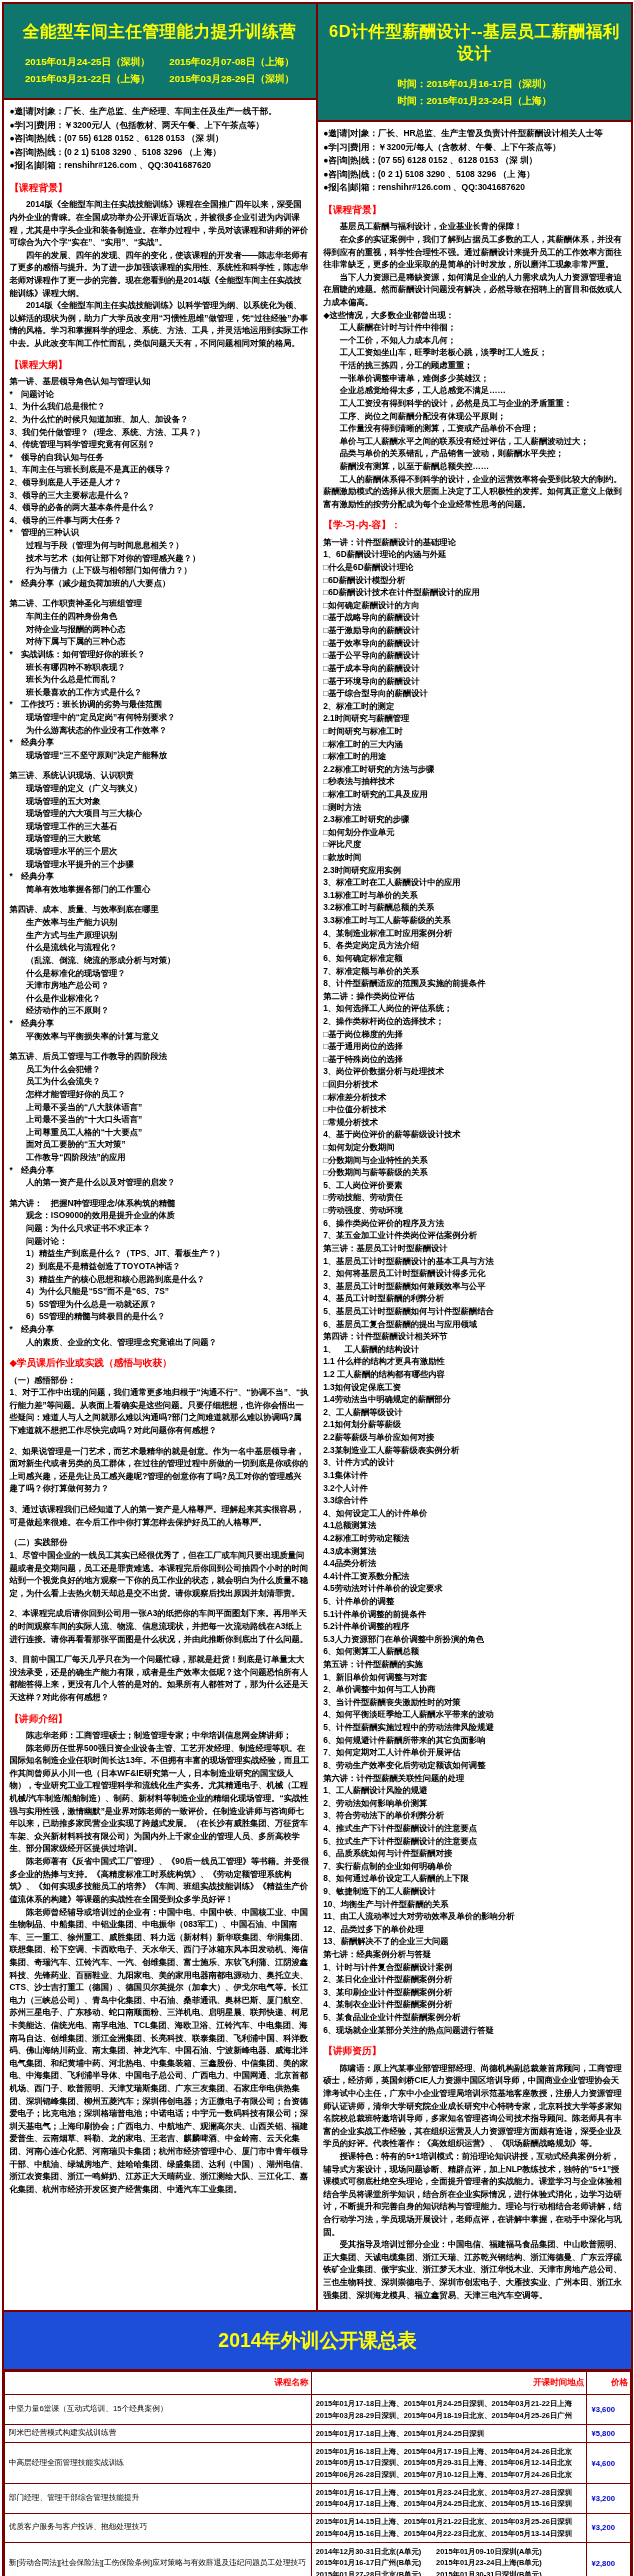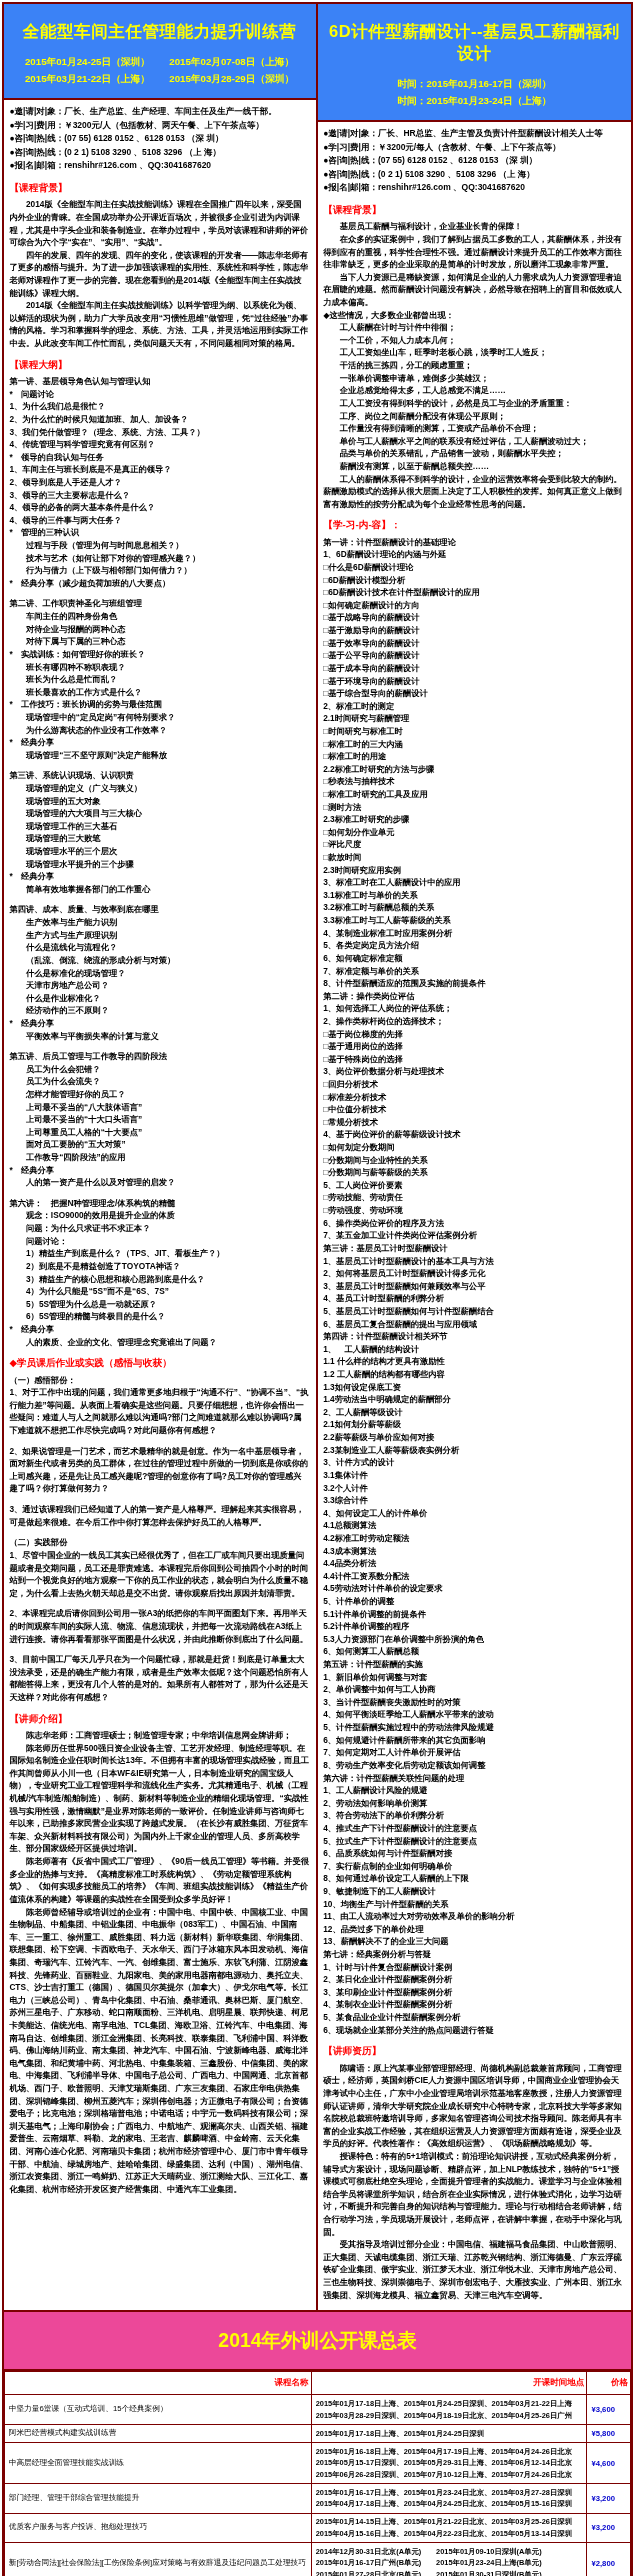--- a/index.html
+++ b/index.html
@@ -1,29 +1,29 @@
 <!DOCTYPE html>
 <html style="font-size:9px"><head>
 <meta charset="utf-8">
 <style>
   html,body{margin:0;padding:0;background:#ffffff;}
   body{width:635px;font-family:"Liberation Sans","DejaVu Sans",sans-serif;color:#000;}
   .frame{border:2.8px solid #7b0000;margin:1.7px;}
   .columns{display:flex;align-items:stretch;}
   .col{width:50%;box-sizing:border-box;}
   .col-left{border-right:2.3px solid #7b0000;}
-  .banner{background:#3b82f6;border-bottom:2.3px solid #7b0000;text-align:center;padding:17px 3.4px 11.4px;}
+  .banner{background:#0f766e;border-bottom:2.3px solid #7b0000;text-align:center;padding:17px 3.4px 11.4px;}
   .banner-title{color:#ffff00;font-size:16.5px;font-weight:bold;letter-spacing:0.6px;margin:0 0 11.4px;}
   .banner-date{color:#ffff00;font-size:9.7px;font-weight:bold;line-height:1.7;white-space:pre-wrap;}
   .col-body{padding:4.6px 5.7px 9px;}
   .info-line{font-weight:bold;font-size:8.5px;line-height:1.6;white-space:pre-wrap;}
   .sec-heading{color:#ff0000;font-weight:bold;font-size:9.7px;margin:9px 0 3.4px;}
   .sec-line{font-size:8.3px;font-weight:bold;line-height:1.52;white-space:pre-wrap;margin:0;}
   .sec-space{height:8px;}
-  .table-title{background:#ec4899;color:#ffff00;font-size:19.4px;font-weight:bold;text-align:center;
+  .table-title{background:#1d4ed8;color:#ffff00;font-size:19.4px;font-weight:bold;text-align:center;
                padding:15px 0;border-top:2.3px solid #7b0000;border-bottom:2.3px solid #7b0000;}
   table.courses{width:100%;border-collapse:collapse;table-layout:fixed;}
   table.courses th,table.courses td{border:1.1px solid #7b0000;padding:2.8px 4px;vertical-align:middle;}
   table.courses th{color:#ff0000;font-size:8.5px;font-weight:bold;text-align:right;padding:5.1px 2.3px;}
   col.c-name{width:49%;} col.c-dates{width:44%;} col.c-price{width:7%;}
   td.cell-name{font-weight:normal;font-size:7.7px;line-height:1.4;}
   td.cell-dates{font-weight:bold;font-size:7.4px;line-height:1.55;}
   td.cell-price{color:#0000cc;font-weight:bold;font-size:7.7px;white-space:nowrap;}
   .date-line{white-space:pre-wrap;}
 </style>

